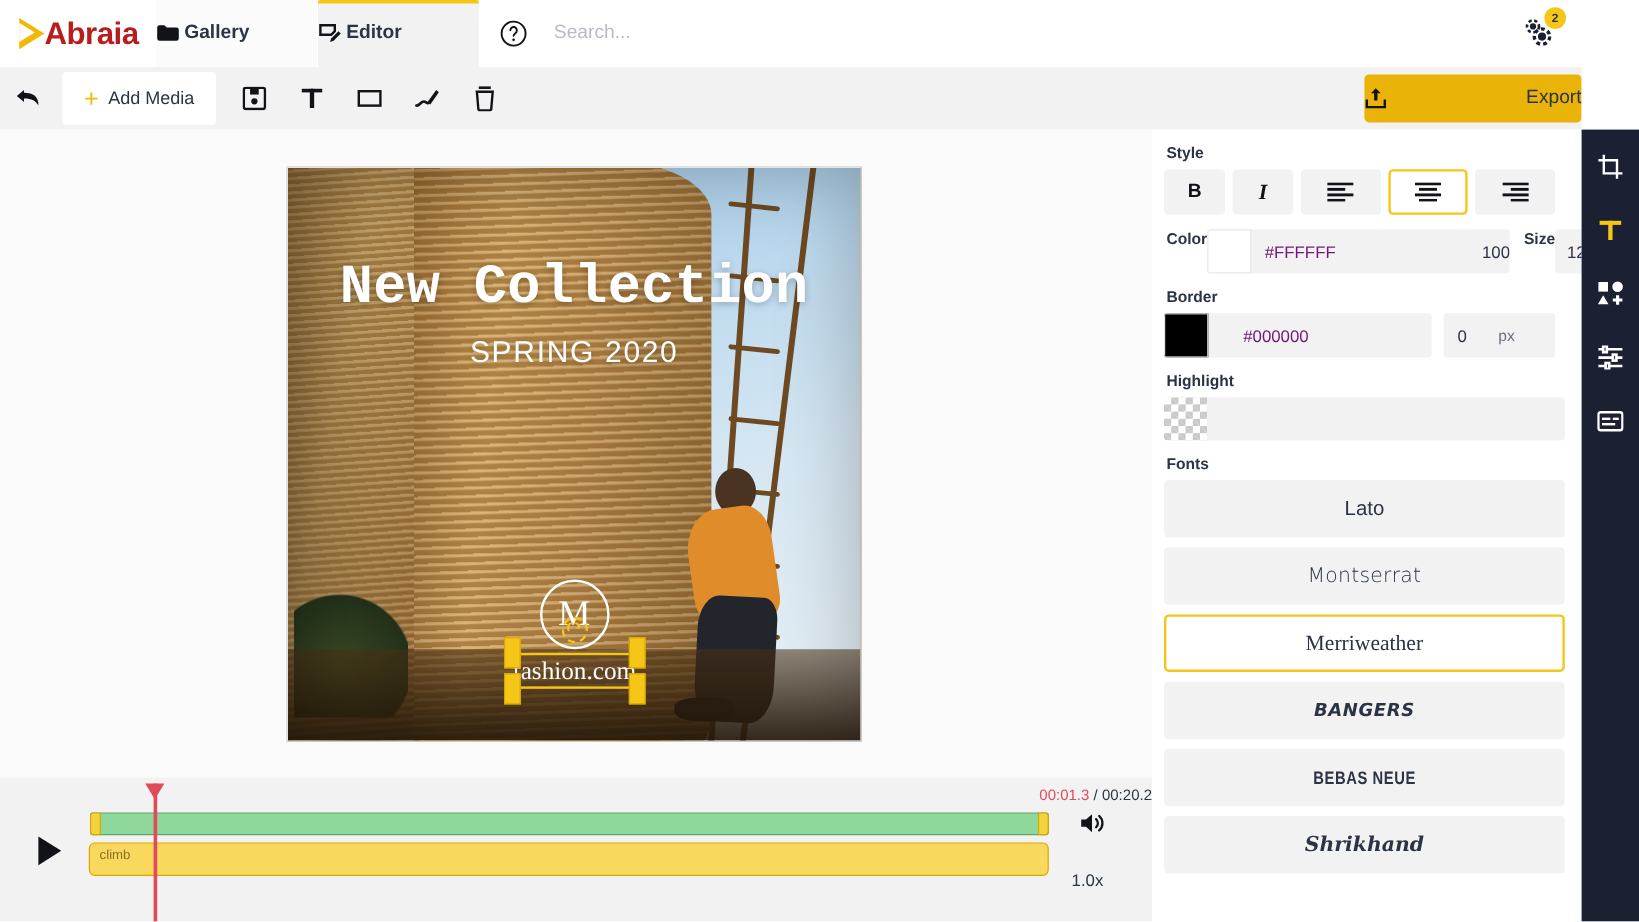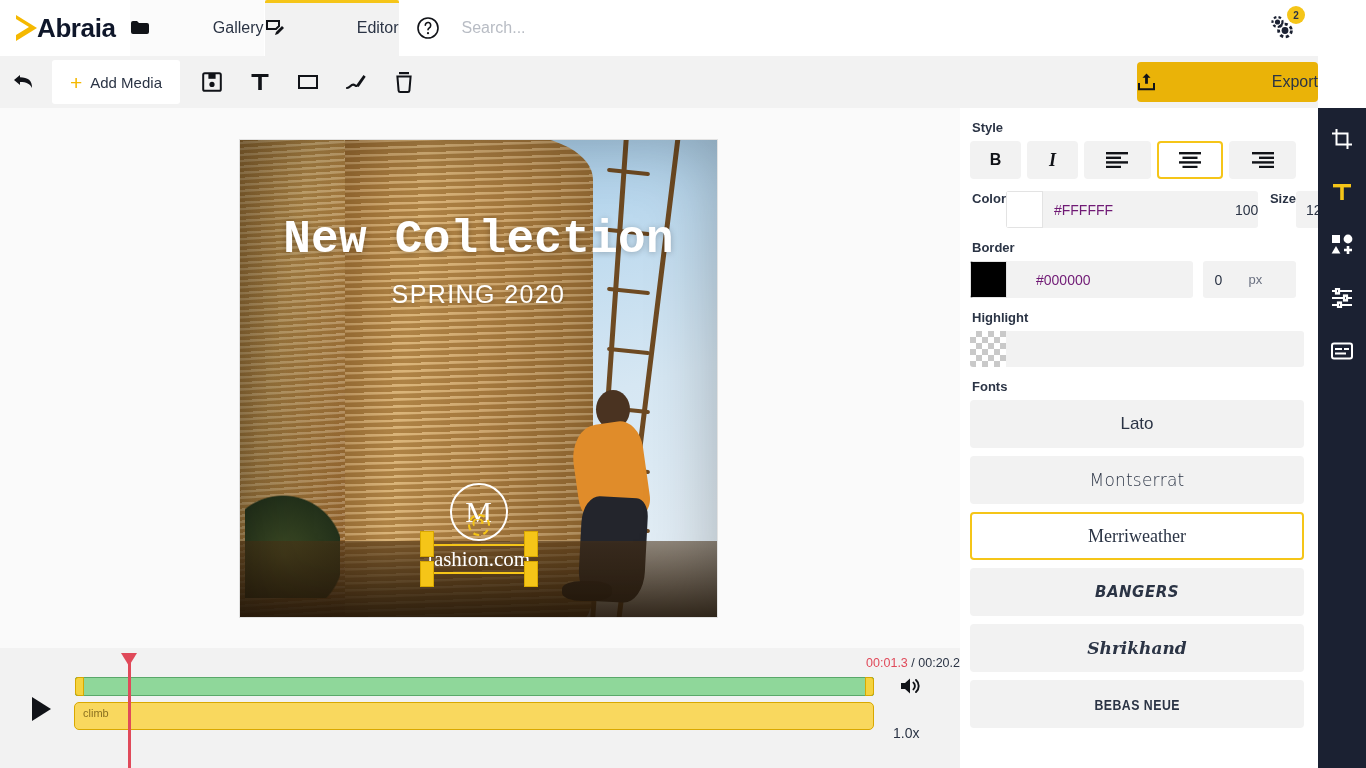--- a/index.html
+++ b/index.html
@@ -28,32 +28,33 @@
   .brand-play::after {
     content: ""; position: absolute;
     left: -21px; top: -9px;
     width: 0; height: 0;
     border-left: 13px solid #ffffff;
     border-top: 8px solid transparent;
     border-bottom: 8px solid transparent;
   }
   .brand-name {
     font-size: 26px; font-weight: bold; letter-spacing: -0.4px;
-    color: #0f172a;
+    color: #b91c1c;
   }
   .brand-wrap { display:flex; align-items:center; height:56px; padding-left:16px; padding-right:14px;}
 
   .tab {
     position: relative;
     height: 56px; min-width: 135px;
-    display: flex; align-items: center; justify-content: space-between; gap: 24px;
+    display: flex; align-items: center; justify-content: flex-start; gap: 4px;
     font-size: 16px; color: #2b3445;
     background: #fbfbfb;
     border-right: 1px solid #fff;
     cursor: pointer;
+    font-weight: bold;
   }
   .tab.active { background: #f2f2f2; }
   .tab.active::before {
     content: ""; position: absolute; left: 0; right: 0; top: 0;
     height: 3px; background: #f5c518;
     border-radius: 2px 2px 0 0;
   }
   .help-btn {
     width: 56px; height: 56px; display:flex; align-items:center; justify-content:center;
     background: #fff; cursor: pointer;
@@ -662,24 +663,24 @@
       <div class="fontitem">
         <span class="f-mont">Montserrat</span>
       </div>
       <div class="fontitem sel">
         <span class="f-merri">Merriweather</span>
       </div>
       <div class="fontitem">
         <span class="f-bangers">BANGERS</span>
       </div>
       <div class="fontitem">
+        <span class="f-bebas">BEBAS NEUE</span>
+      </div>
+      <div class="fontitem">
         <span class="f-shrik">Shrikhand</span>
-      </div>
-      <div class="fontitem">
-        <span class="f-bebas">BEBAS NEUE</span>
       </div>
     </div>
   </div>
 
   <div class="panel-divider"></div>
   <div class="rail">
     <div class="rail-btn">
       <svg width="22" height="22" viewBox="0 0 22 22">
         <path d="M5.5 1v15.5H21M1 5.5h15.5V21" fill="none" stroke="#ffffff" stroke-width="2"></path>
       </svg>

